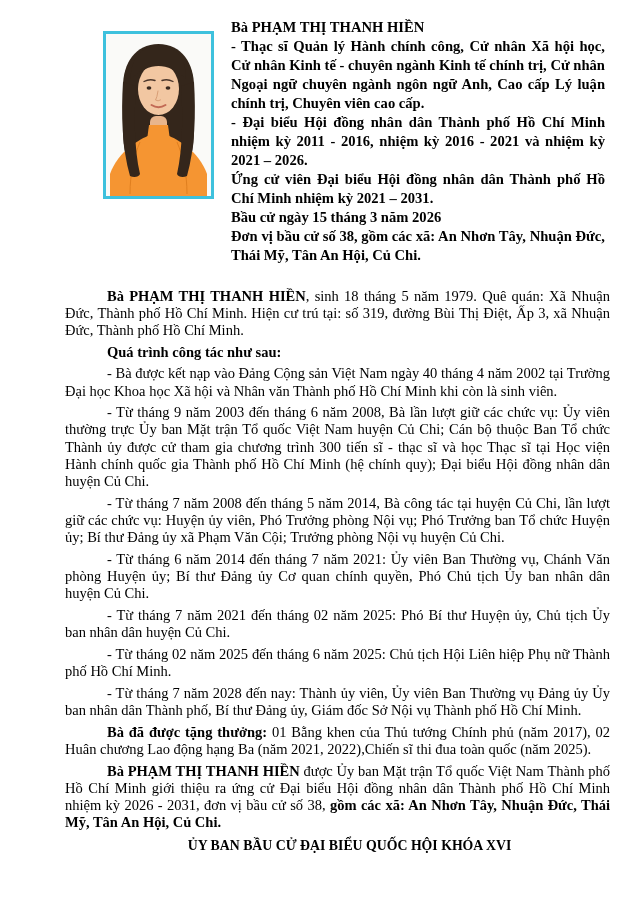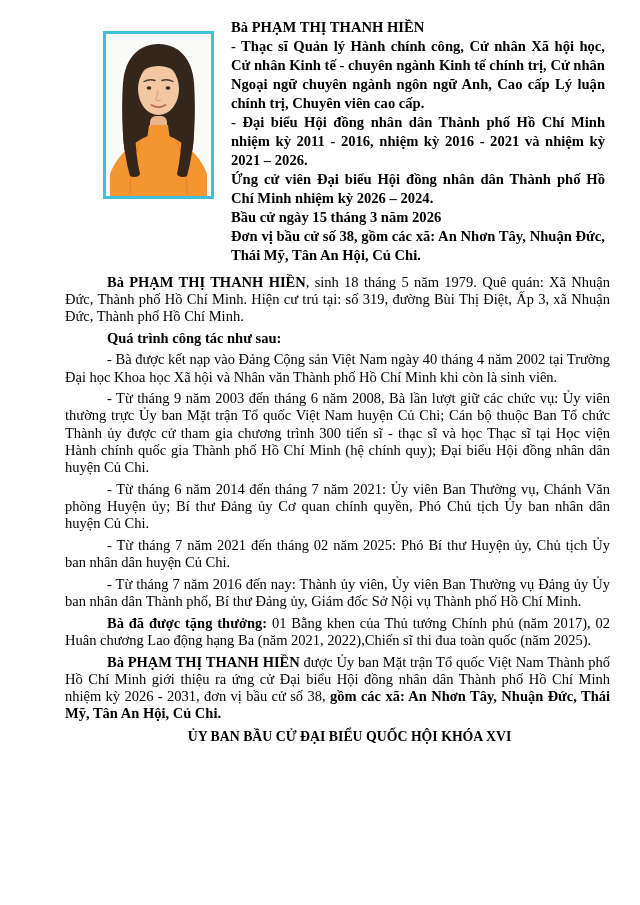--- a/index.html
+++ b/index.html
@@ -27,21 +27,21 @@
     flex:none;margin-left:38px;margin-top:13px;
     width:105px;height:162px;border:3px solid var(--photo-border);
     background:var(--photo-bg);
   }
   .photo-frame svg{display:block;}
   .profile-col{
     margin-left:17px;width:374px;font-weight:bold;
     font-size:14.6px;line-height:19px;text-align:justify;
   }
   .profile-line{margin:0;}
-  .body-text{margin-top:4px;font-size:14.5px;line-height:17.2px;text-align:justify;}
+  .body-text{margin-top:18px;font-size:14.5px;line-height:17.2px;text-align:justify;}
   .body-text p{margin:0;padding-top:4.5px;text-indent:42px;}
   .b{font-weight:bold;}
   .doc-footer{
     margin-top:6px;text-align:center;font-weight:bold;
     font-size:13.8px;line-height:17.5px;position:relative;left:12px;
   }
   .ph-bg{fill:var(--photo-bg);}
   .ph-hair{fill:var(--hair);}
   .ph-skin{fill:var(--skin);}
   .ph-skin2{fill:var(--skin-shade);}
@@ -77,34 +77,36 @@
         <path class="ph-dress-line" d="M34,108 C28,122 24,140 24,160"></path>
         <path class="ph-dress-line" d="M71,108 C77,122 81,140 81,160"></path>
         <path class="ph-hair" d="M17,48 C15,80 16,114 24,142 C28,144 33,143 34,140 C28,114 28,80 30,52 Z"></path>
         <path class="ph-hair" d="M88,48 C90,80 89,114 81,142 C77,144 72,143 71,140 C77,114 77,80 75,52 Z"></path>
       </svg>
     </div>
     <div class="profile-col">
         <div class="profile-line">Bà PHẠM THỊ THANH HIỀN</div>
         <div class="profile-line">- Thạc sĩ Quản lý Hành chính công, Cử nhân Xã hội học, Cử nhân Kinh tế - chuyên ngành Kinh tế chính trị, Cử nhân Ngoại ngữ chuyên ngành ngôn ngữ Anh, Cao cấp Lý luận chính trị, Chuyên viên cao cấp.</div>
         <div class="profile-line">- Đại biểu Hội đồng nhân dân Thành phố Hồ Chí Minh nhiệm kỳ 2011 - 2016, nhiệm kỳ 2016 - 2021 và nhiệm kỳ 2021 – 2026.</div>
-        <div class="profile-line">Ứng cử viên Đại biểu Hội đồng nhân dân Thành phố Hồ Chí Minh nhiệm kỳ 2026 – 2024.</div>
+        <div class="profile-line">Ứng cử viên Đại biểu Hội đồng nhân dân Thành phố Hồ Chí Minh nhiệm kỳ 2021 – 2031.</div>
         <div class="profile-line">Bầu cử ngày 15 tháng 3 năm 2026</div>
         <div class="profile-line">Đơn vị bầu cử số 38, gồm các xã: An Nhơn Tây, Nhuận Đức, Thái Mỹ, Tân An Hội, Củ Chi.</div>
       </div>
   </div>
 
   <div class="body-text">
       <p><span class="b">Bà PHẠM THỊ THANH HIỀN</span><span>, sinh 18 tháng 5 năm 1979. Quê quán: Xã Nhuận Đức, Thành phố Hồ Chí Minh. Hiện cư trú tại: số 319, đường Bùi Thị Điệt, Ấp 3, xã Nhuận Đức, Thành phố Hồ Chí Minh.</span></p>
       <p><span class="b">Quá trình công tác như sau:</span></p>
       <p><span>- Bà được kết nạp vào Đảng Cộng sản Việt Nam ngày 40 tháng 4 năm 2002 tại Trường Đại học Khoa học Xã hội và Nhân văn Thành phố Hồ Chí Minh khi còn là sinh viên.</span></p>
       <p><span>- Từ tháng 9 năm 2003 đến tháng 6 năm 2008, Bà lần lượt giữ các chức vụ: Ủy viên thường trực Ủy ban Mặt trận Tổ quốc Việt Nam huyện Củ Chi; Cán bộ thuộc Ban Tổ chức Thành ủy được cử tham gia chương trình 300 tiến sĩ - thạc sĩ và học Thạc sĩ tại Học viện Hành chính quốc gia Thành phố Hồ Chí Minh (hệ chính quy); Đại biểu Hội đồng nhân dân huyện Củ Chi.</span></p>
+      <p><span>- Từ tháng 7 năm 2008 đến tháng 5 năm 2014, Bà công tác tại huyện Củ Chi, lần lượt giữ các chức vụ: Huyện ủy viên, Phó Trưởng phòng Nội vụ; Phó Trưởng ban Tổ chức Huyện ủy; Bí thư Đảng ủy xã Phạm Văn Cội; Trưởng phòng Nội vụ huyện Củ Chi.</span></p>
       <p><span>- Từ tháng 6 năm 2014 đến tháng 7 năm 2021: Ủy viên Ban Thường vụ, Chánh Văn phòng Huyện ủy; Bí thư Đảng ủy Cơ quan chính quyền, Phó Chủ tịch Ủy ban nhân dân huyện Củ Chi.</span></p>
       <p><span>- Từ tháng 7 năm 2021 đến tháng 02 năm 2025: Phó Bí thư Huyện ủy, Chủ tịch Ủy ban nhân dân huyện Củ Chi.</span></p>
-      <p><span>- Từ tháng 7 năm 2016 đến nay: Thành ủy viên, Ủy viên Ban Thường vụ Đảng ủy Ủy ban nhân dân Thành phố, Bí thư Đảng ủy, Giám đốc Sở Nội vụ Thành phố Hồ Chí Minh.</span></p>
+      <p><span>- Từ tháng 02 năm 2025 đến tháng 6 năm 2025: Chủ tịch Hội Liên hiệp Phụ nữ Thành phố Hồ Chí Minh.</span></p>
+      <p><span>- Từ tháng 7 năm 2028 đến nay: Thành ủy viên, Ủy viên Ban Thường vụ Đảng ủy Ủy ban nhân dân Thành phố, Bí thư Đảng ủy, Giám đốc Sở Nội vụ Thành phố Hồ Chí Minh.</span></p>
       <p><span class="b">Bà đã được tặng thưởng:</span><span> 01 Bằng khen của Thủ tướng Chính phủ (năm 2017), 02 Huân chương Lao động hạng Ba (năm 2021, 2022),Chiến sĩ thi đua toàn quốc (năm 2025).</span></p>
       <p><span class="b">Bà PHẠM THỊ THANH HIỀN</span><span> được Ủy ban Mặt trận Tổ quốc Việt Nam Thành phố Hồ Chí Minh giới thiệu ra ứng cử Đại biểu Hội đồng nhân dân Thành phố Hồ Chí Minh nhiệm kỳ 2026 - 2031, đơn vị bầu cử số 38, </span><span class="b">gồm các xã: An Nhơn Tây, Nhuận Đức, Thái Mỹ, Tân An Hội, Củ Chi.</span></p>
     </div>
 
   <div class="doc-footer">
       <div>ỦY BAN BẦU CỬ ĐẠI BIỂU QUỐC HỘI KHÓA XVI</div>
     </div>
 
 </div>
 

